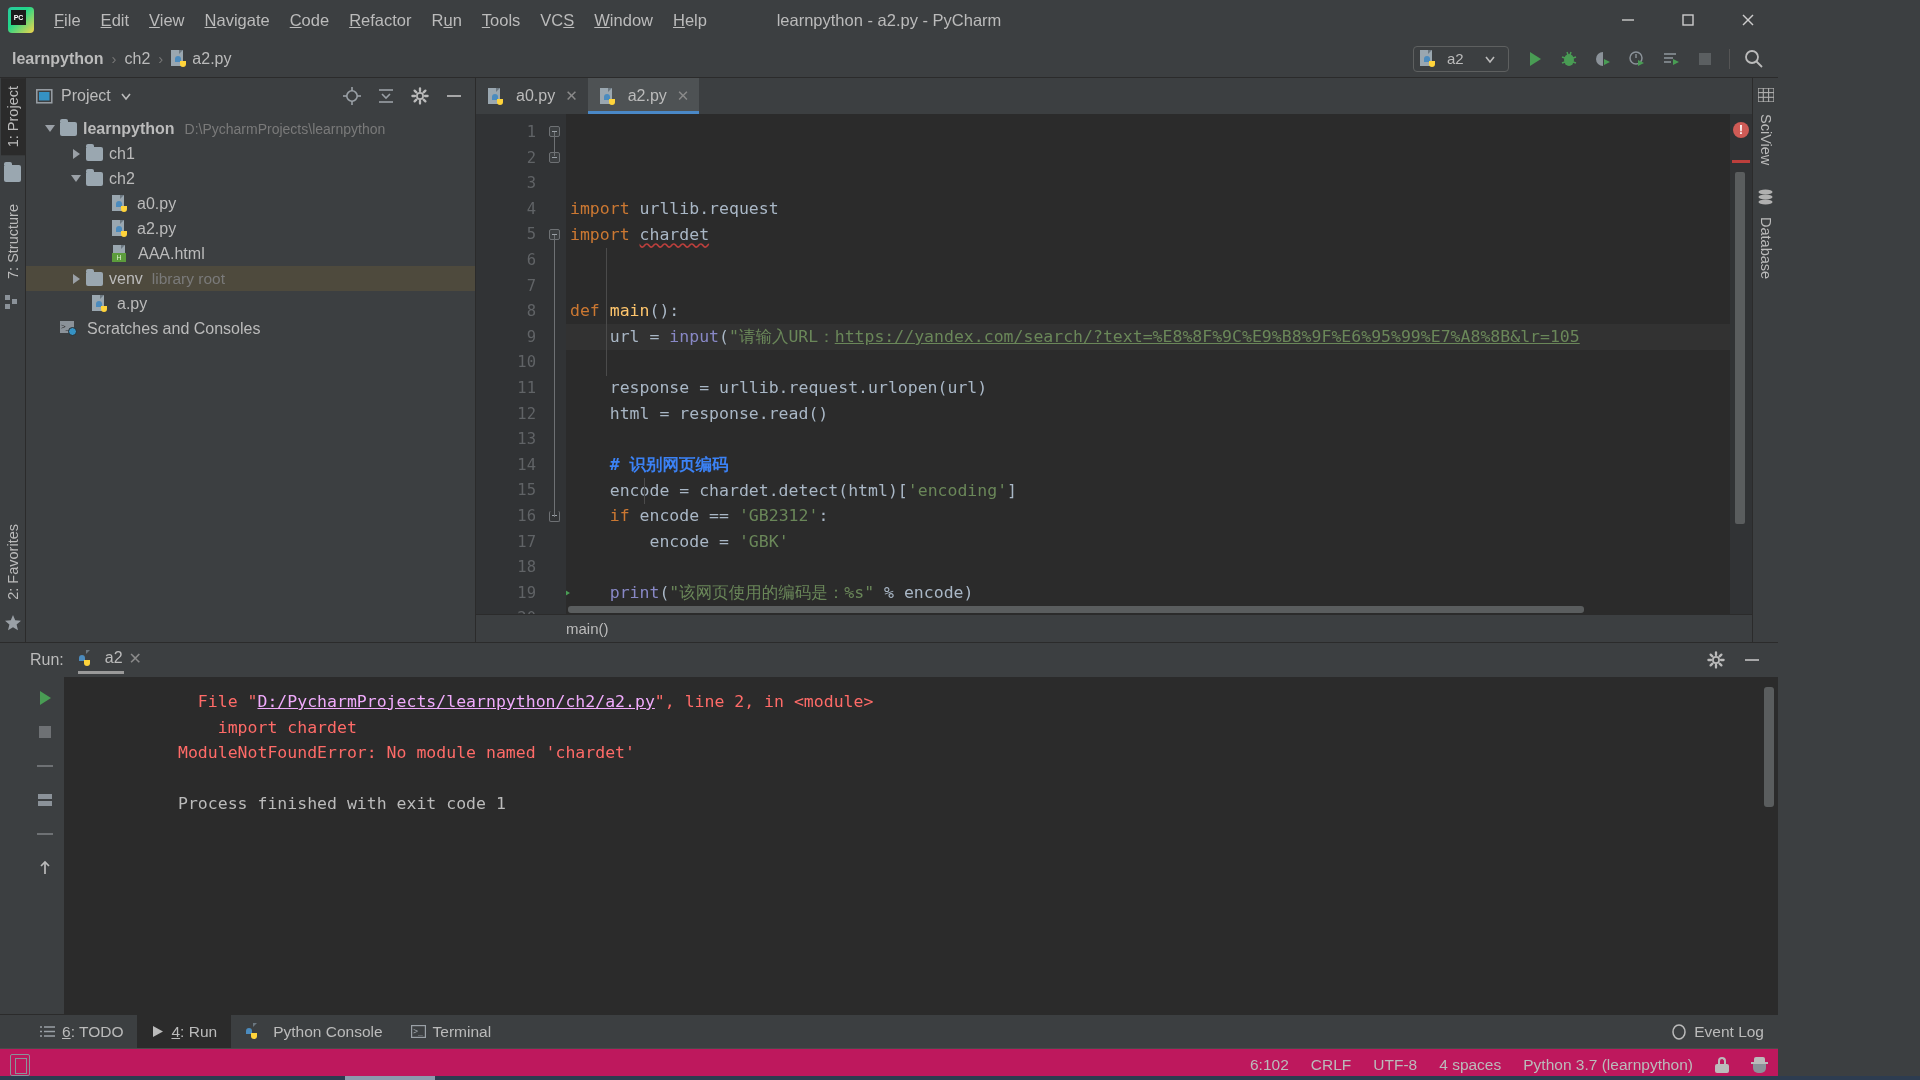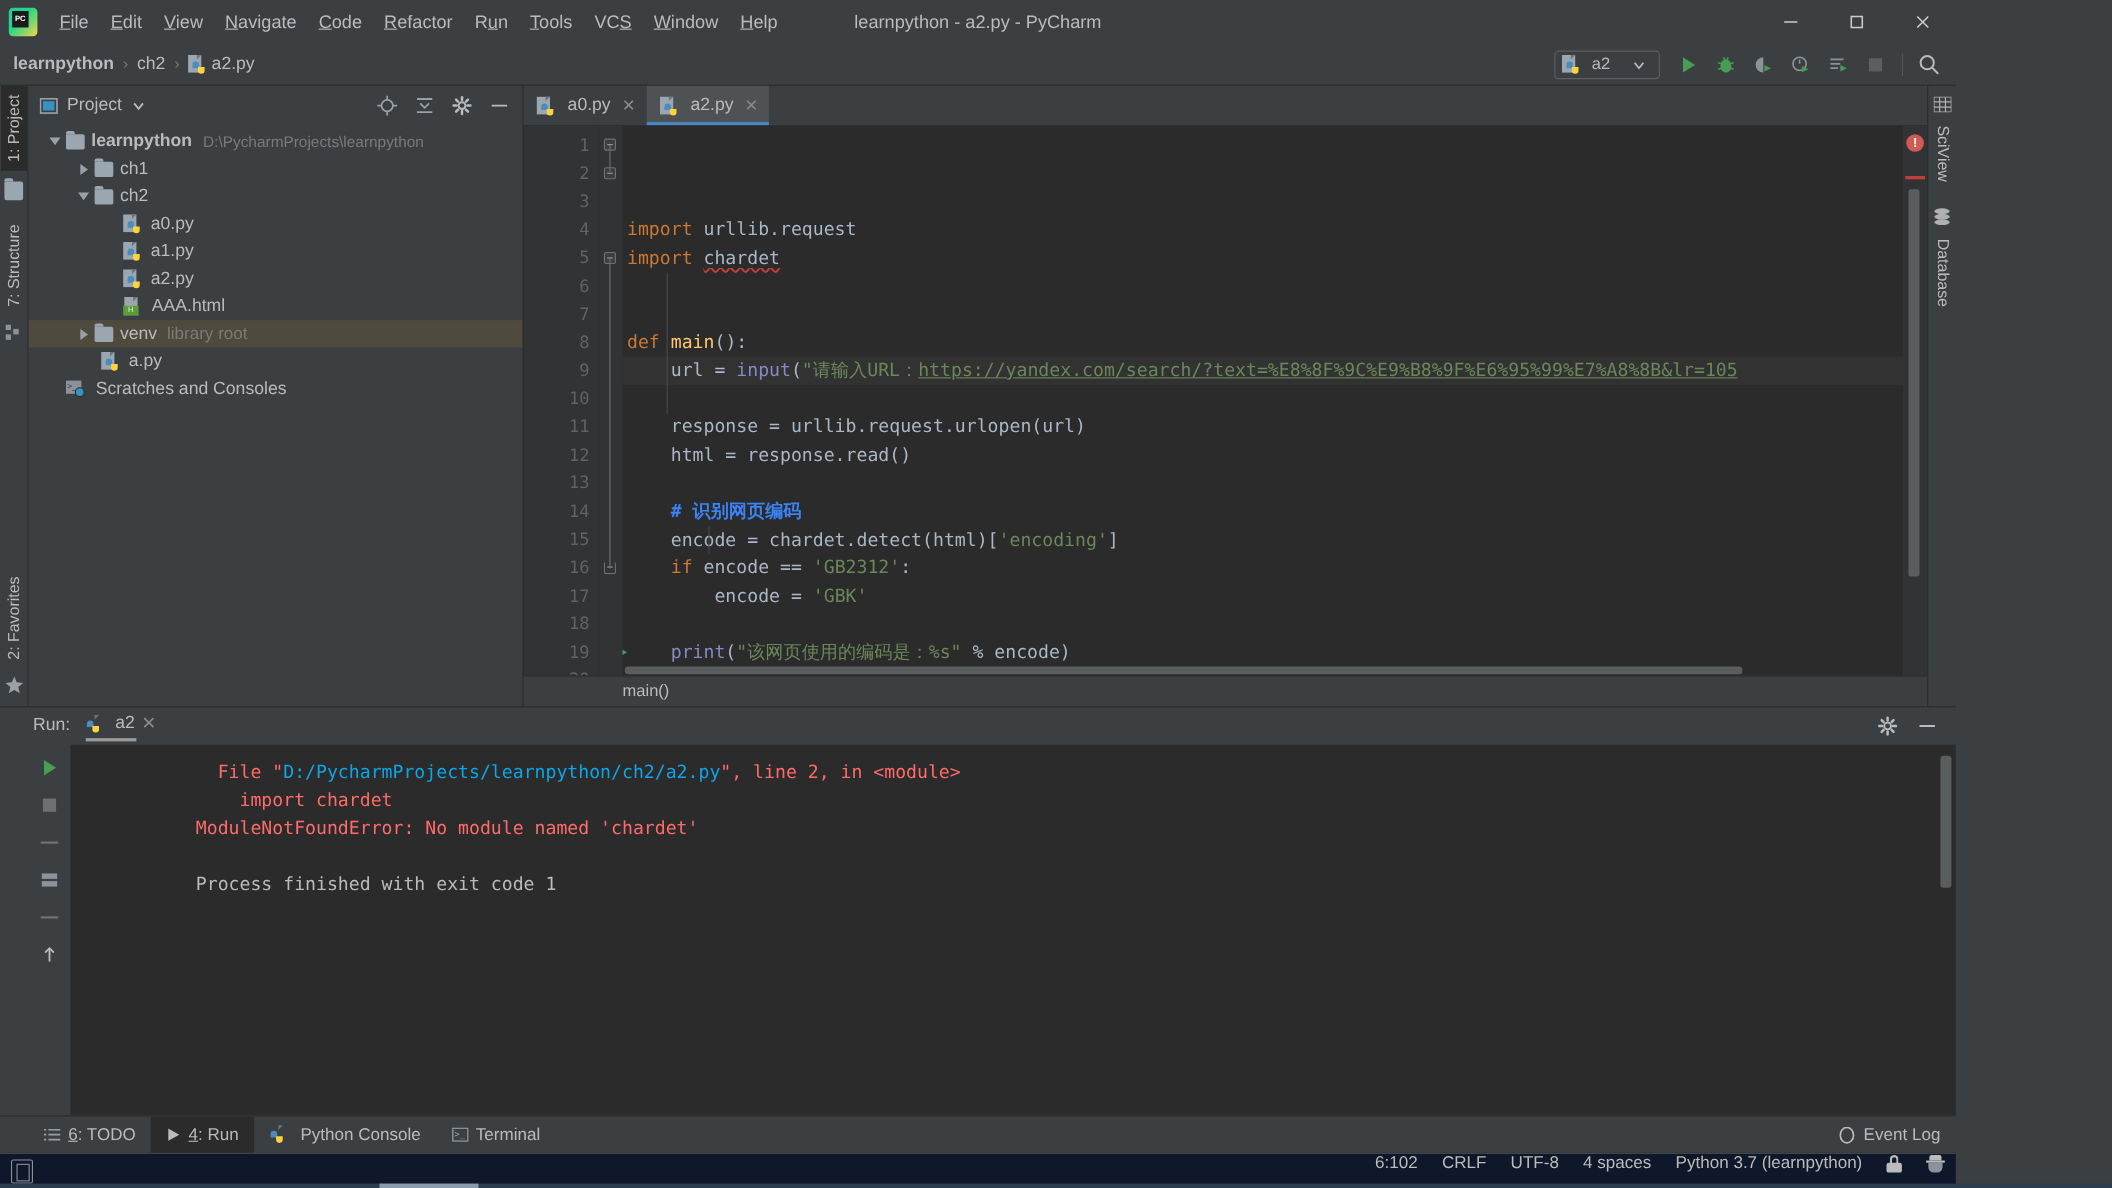--- a/index.html
+++ b/index.html
@@ -215,37 +215,37 @@
     align-items:center; gap: 4px; padding-top: 6px;
   }
   .rg-btn { width:30px;height:30px;display:flex;align-items:center;justify-content:center;border-radius:3px;}
   .console {
     flex:1 1 auto; background:#2b2b2b; font-family:"DejaVu Sans Mono", monospace;
     font-size:16.5px; color:#a9b7c6; padding: 12px 0 0 0; position:relative; overflow:hidden;
     white-space: pre;
   }
   .con-row { height: 25.6px; line-height: 25.6px; padding-left: 114px; white-space:pre; }
   .con-err { color:#ff6b68; }
-  .con-link { color:#0ea5e9; }
+  .con-link { color:#f0abfc; text-decoration:underline; }
   .con-ok { color:#bbbbbb;margin-top:24px; }
   .con-scroll { position:absolute; right:4px; top:10px; width:10px; height:120px; background:#5a5d5e; border-radius:3px;}
 
   
   .bottomtabs {
     height: 34px; flex:0 0 34px; background:#3c3f41; display:flex; align-items:stretch;
     padding-left: 26px; border-top:1px solid #2b2b2b; position:relative;
   }
   .btab { display:flex; align-items:center; gap:7px; padding:0 14px; font-size:15.5px; color:#bbbbbb;}
   .btab.active { background:#2b2b2b; }
   .btab u { text-decoration: underline; }
   .bt-right { position:absolute; right:14px; top:0; height:34px; display:flex; align-items:center; gap:7px; font-size:15.5px;}
 
   
   .statusbar {
-    height: 32px; flex:0 0 32px; background:#0f172a; display:flex; 
+    height: 32px; flex:0 0 32px; background:#be185d; display:flex; align-items:center;
     border-top:1px solid #4b4b4b; position:relative; padding-left: 10px;
   }
   .sb-left { display:flex; align-items:center; }
   .sb-mini { width:20px;height:22px;border:1px solid #8b9299;border-radius:2px;position:relative;}
   .sb-mini::after{content:"";position:absolute;left:4px;top:3px;width:10px;height:14px;border:1px solid #8b9299;}
   .sb-right { position:absolute; right:10px; display:flex; align-items:center; gap:22px; font-size:15.5px; color:#bbbbbb;}
   .sb-right .it { white-space:nowrap; }
   .lock-ico { width:14px;height:16px;position:relative;}
   .lock-ico .body{position:absolute;bottom:0;width:14px;height:9px;background:#bbb;border-radius:2px;}
   .lock-ico .sh{position:absolute;top:0;left:3px;width:8px;height:8px;border:2px solid #bbb;border-bottom:none;border-radius:4px 4px 0 0;}
@@ -488,30 +488,20 @@
           <span class="py-ico">
               <span class="pg"></span>
               <span class="snake">
                 <span class="b"></span>
                 <span class="y"></span>
               </span>
             </span>
           <span class="tname" style="margin-left:4px">a0.py</span>
         </div>
 
-        <div class="trow" style="padding-left:86px">
-          <span class="py-ico">
-              <span class="pg"></span>
-              <span class="snake">
-                <span class="b"></span>
-                <span class="y"></span>
-              </span>
-            </span>
-          <span class="tname" style="margin-left:4px">a1.py</span>
-        </div>
 
         <div class="trow" style="padding-left:86px">
           <span class="py-ico">
               <span class="pg"></span>
               <span class="snake">
                 <span class="b"></span>
                 <span class="y"></span>
               </span>
             </span>
           <span class="tname" style="margin-left:4px">a2.py</span>

